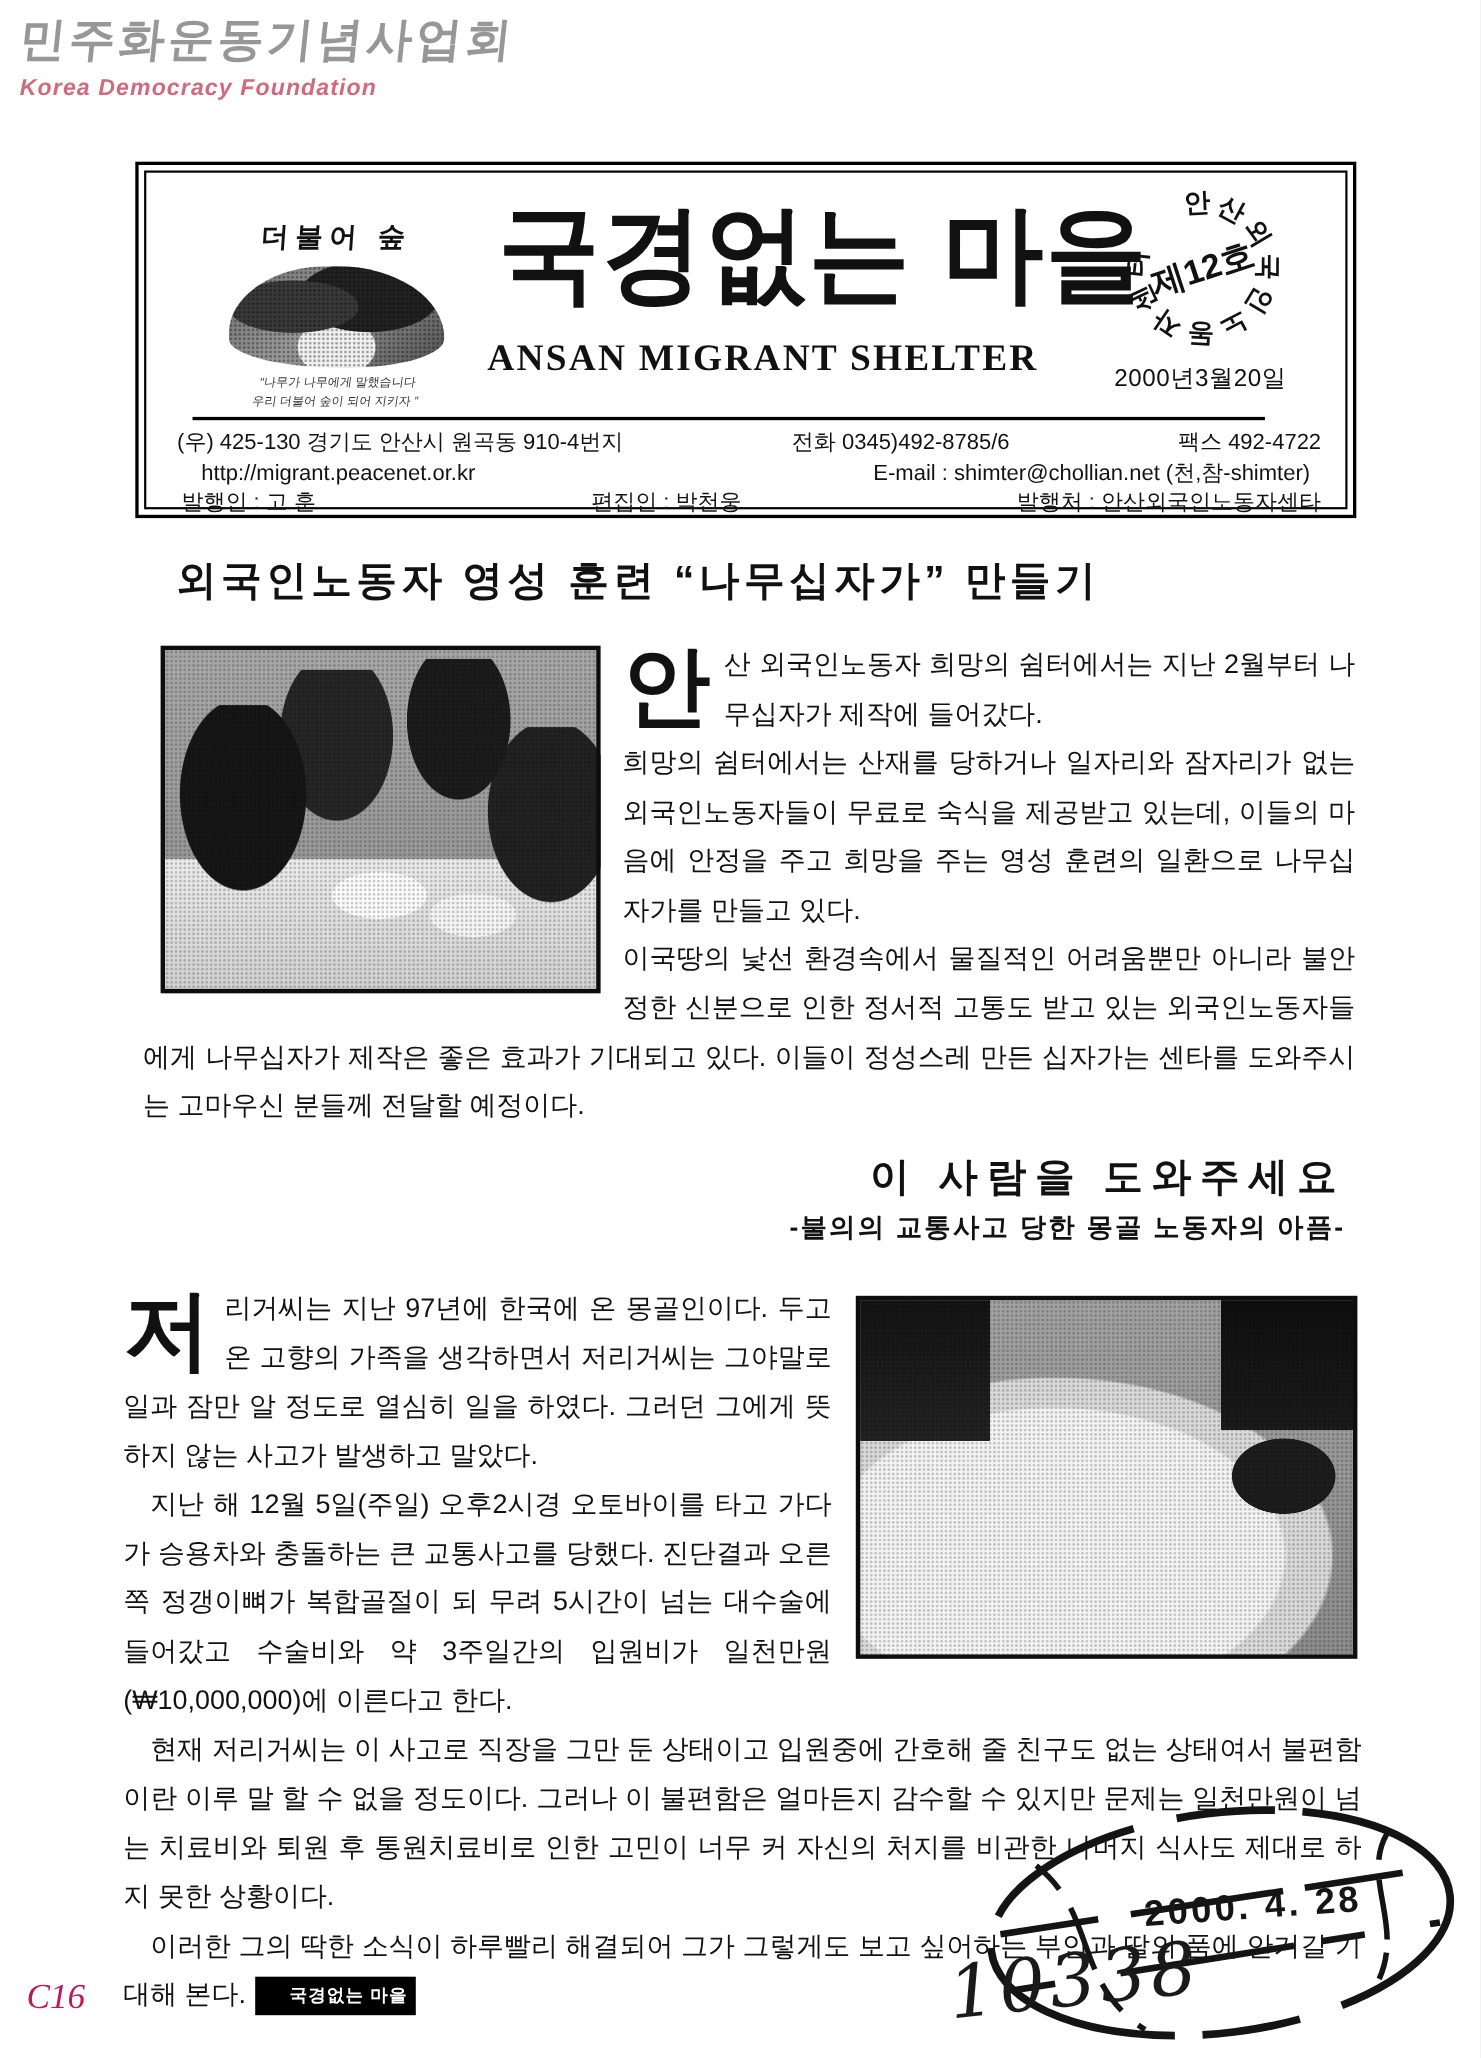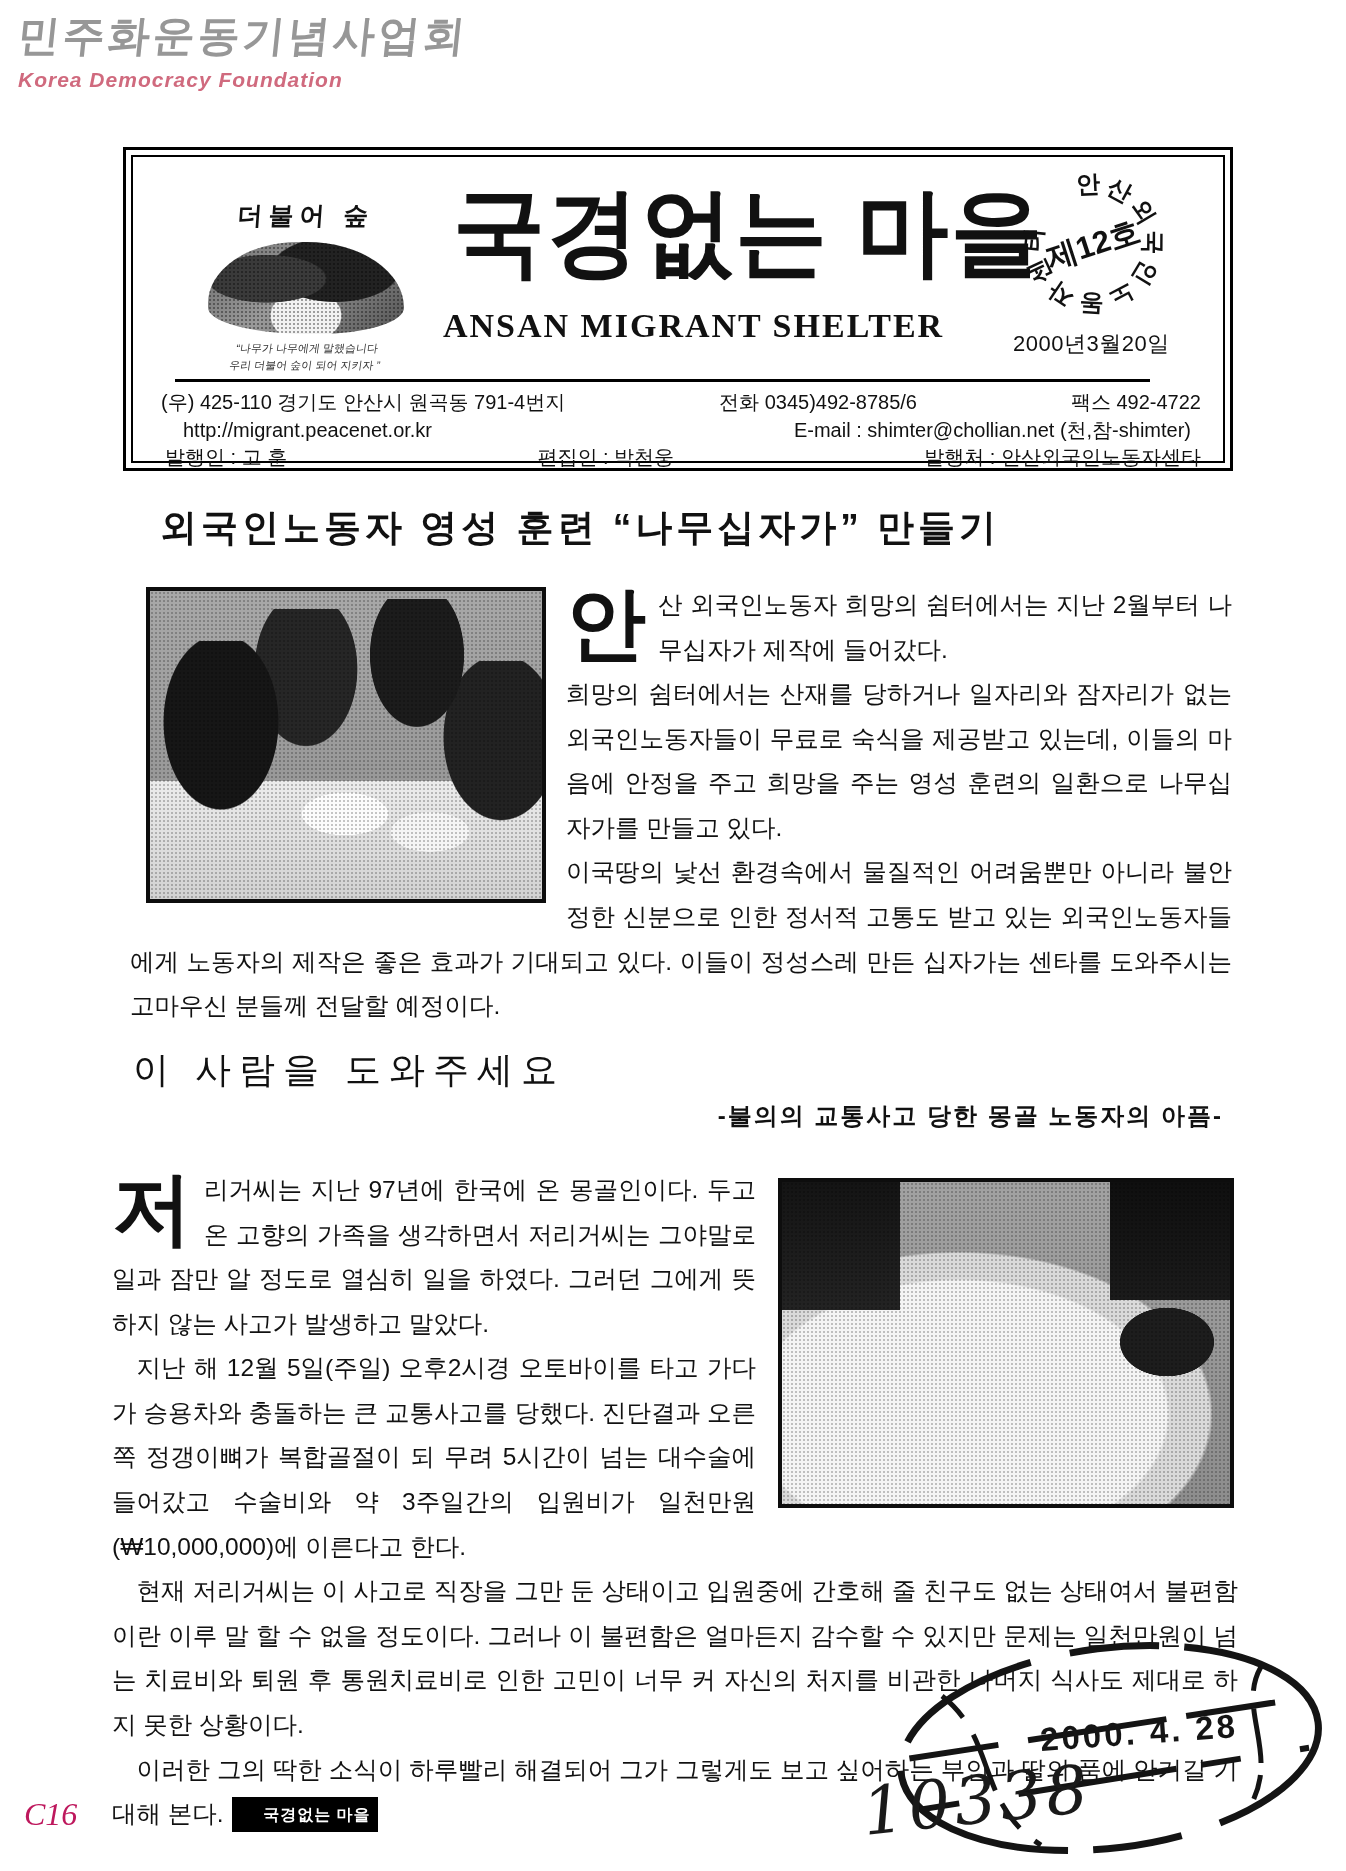--- a/index.html
+++ b/index.html
@@ -67,22 +67,22 @@
       radial-gradient(ellipse at 50% 50%, #f5f5f5 0 55%, transparent 56%) 230px 216px / 100px 50px no-repeat,
       linear-gradient(#ececec, #cfcfcf) 0 190px / 100% 130px no-repeat,
       linear-gradient(#a8a8a8, #8f8f8f);
     position:relative;
   }
   .photo1::after, .photo2::after { content:""; position:absolute; inset:0;
     background-image:radial-gradient(circle, rgba(0,0,0,.22) 1px, transparent 1.35px);
     background-size:4px 4px; }
   .dropcap { float:left; font-size:80px; line-height:.82; font-weight:800; margin:8px 12px 0 0; }
 
-  .a2-title { position:absolute; left:133px; top:1046px; width:1100px; text-align:left;
-    font-size:36px; font-weight:400; letter-spacing:8px; white-space:nowrap; }
+  .a2-title { position:absolute; left:123px; top:1046px; width:1100px; text-align:right;
+    font-size:36px; font-weight:700; letter-spacing:8px; white-space:nowrap; }
   .a2-sub { position:absolute; left:123px; top:1100px; width:1100px; text-align:right;
     font-size:24px; font-weight:bold; letter-spacing:2px; }
 
   .a2-body { position:absolute; left:112px; top:1168px; width:1126px;
     font-size:24.5px; line-height:1.82; text-align:justify; }
   .photo2 { float:right; width:456px; height:330px; margin:10px 4px 10px 22px; border:4px solid #0d0d0d;
     background:
       linear-gradient(#141414,#232323) 0 0 / 118px 128px no-repeat,
       linear-gradient(#0f0f0f,#1b1b1b) 100% 0 / 120px 118px no-repeat,
       radial-gradient(ellipse at 50% 50%, #1d1d1d 0 60%, transparent 61%) 330px 120px / 110px 80px no-repeat,
@@ -141,21 +141,21 @@
           </text>
           <text x="75" y="86" text-anchor="middle" font-size="31" font-weight="bold">제12호</text>
         </svg>
       </div>
       <div class="issue-date">2000년3월20일</div>
 
       <div class="mast-divider"></div>
 
       <div class="contact">
         <div class="contact-row">
-          <span>(우) 425-110  경기도 안산시 원곡동 791-4번지</span>
+          <span>(우) 425-130  경기도 안산시 원곡동 910-4번지</span>
           <span>전화 0345)492-8785/6</span>
           <span>팩스 492-4722</span>
         </div>
         <div class="contact-row r2">
           <span>http://migrant.peacenet.or.kr</span>
           <span>E-mail : shimter@chollian.net (천,참-shimter)</span>
         </div>
         <div class="contact-row r3">
           <span>발행인 : 고  훈</span>
           <span>편집인 : 박천웅</span>
@@ -166,21 +166,21 @@
     </div>
   </div>
 
   <div class="a1-title">외국인노동자 영성 훈련 “나무십자가” 만들기</div>
 
   <div class="a1-body">
     <div class="photo1"></div>
     <span class="dropcap">안</span>
     <p>산 외국인노동자 희망의 쉼터에서는 지난 2월부터 나무십자가 제작에 들어갔다.</p>
     <p>희망의 쉼터에서는 산재를 당하거나 일자리와 잠자리가 없는 외국인노동자들이 무료로 숙식을 제공받고 있는데, 이들의 마음에 안정을 주고 희망을 주는 영성 훈련의 일환으로 나무십자가를 만들고 있다.</p>
-    <p>이국땅의 낯선 환경속에서 물질적인 어려움뿐만 아니라 불안정한 신분으로 인한 정서적 고통도 받고 있는 외국인노동자들에게 노동자의 제작은 좋은 효과가 기대되고 있다. 이들이 정성스레 만든 십자가는 센타를 도와주시는 고마우신 분들께 전달할 예정이다.</p>
+    <p>이국땅의 낯선 환경속에서 물질적인 어려움뿐만 아니라 불안정한 신분으로 인한 정서적 고통도 받고 있는 외국인노동자들에게 나무십자가 제작은 좋은 효과가 기대되고 있다. 이들이 정성스레 만든 십자가는 센타를 도와주시는 고마우신 분들께 전달할 예정이다.</p>
   </div>
 
   <div class="a2-title">이 사람을 도와주세요</div>
   <div class="a2-sub">-불의의 교통사고 당한 몽골 노동자의 아픔-</div>
 
   <div class="a2-body">
     <div class="photo2"></div>
     <span class="dropcap">저</span>
     <p>리거씨는 지난 97년에 한국에 온 몽골인이다. 두고 온 고향의 가족을 생각하면서 저리거씨는 그야말로 일과 잠만 알 정도로 열심히 일을 하였다. 그러던 그에게 뜻하지 않는 사고가 발생하고 말았다.</p>
     <p class="indent">지난 해 12월 5일(주일) 오후2시경 오토바이를 타고 가다가 승용차와 충돌하는 큰 교통사고를 당했다. 진단결과 오른쪽 정갱이뼈가 복합골절이 되 무려 5시간이 넘는 대수술에 들어갔고 수술비와 약 3주일간의 입원비가 일천만원(₩10,000,000)에 이른다고 한다.</p>

